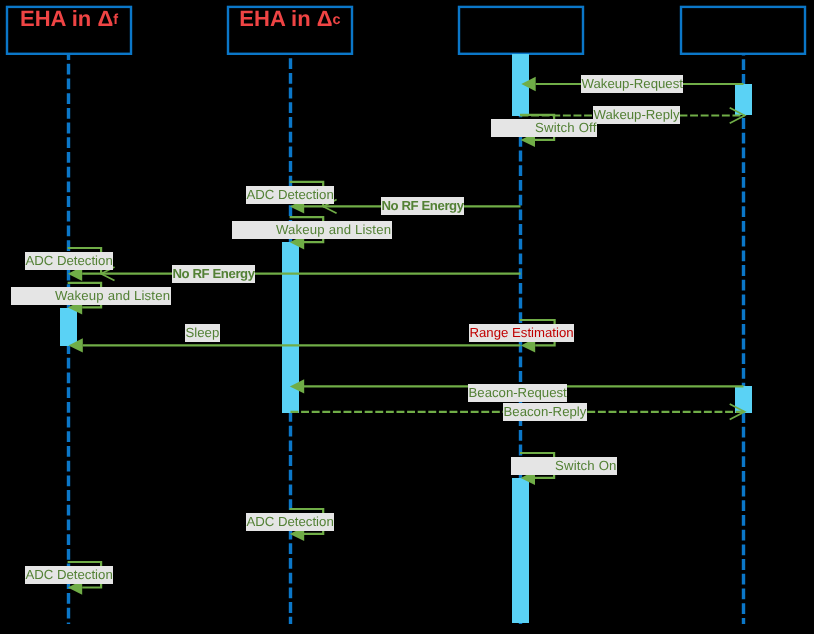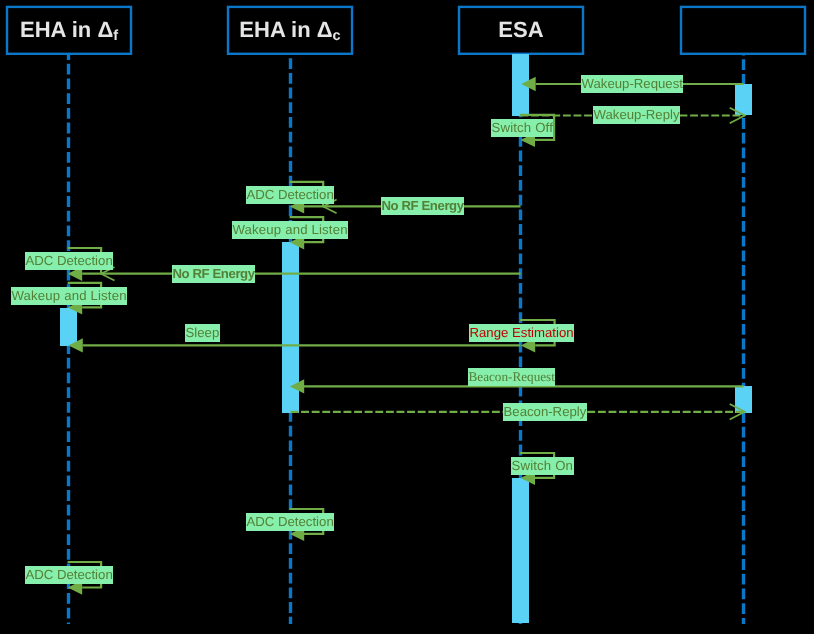--- a/index.html
+++ b/index.html
@@ -2,29 +2,29 @@
 <html><head>
 <meta charset="utf-8">
 <title>Sequence Diagram</title>
 <style>
   html,body{margin:0;padding:0;background:#000;-webkit-font-smoothing:antialiased;}
   *{-webkit-font-smoothing:antialiased;text-rendering:geometricPrecision;}
   #page{position:relative;width:814px;height:634px;background:#000;overflow:hidden;
         font-family:"Liberation Sans",sans-serif;}
   #wires{position:absolute;left:0;top:0;}
   .head{position:absolute;box-sizing:border-box;
-        display:flex;align-items:center;justify-content:center;color:#e5e5e5;
+        display:flex;align-items:flex-start;justify-content:center;color:#ef4444;
         font-weight:bold;font-size:22px;white-space:pre;}
   .head .sub{font-size:14.5px;position:relative;top:6px;font-weight:bold;}
-  .lbl{position:absolute;background:#86efac;color:#538135;font-size:13.2px;
+  .lbl{position:absolute;background:#e5e5e5;color:#538135;font-size:13.2px;
        line-height:18px;white-space:nowrap;padding:0 0.5px;box-sizing:border-box;
        will-change:transform;}
   .lbl.accent{color:#c00000;}
   .lbl.tight{letter-spacing:-0.42px;font-weight:bold;}
-  .lbl.wide{letter-spacing:0.16px;}
+  .lbl.wide{letter-spacing:0.16px;padding-left:44px;}
 </style>
 </head>
 <body>
 
 <div id="page">
 
 <svg id="wires" width="814" height="634">
   <g>
     <line x1="68.5" y1="53" x2="68.5" y2="624" stroke="#0b77c8" stroke-width="3.4" stroke-dasharray="10.8 3.9" stroke-dashoffset="-10.8"></line>
     <line x1="290.5" y1="53" x2="290.5" y2="624" stroke="#0b77c8" stroke-width="3.4" stroke-dasharray="10.8 3.9" stroke-dashoffset="-5.2"></line>
@@ -131,34 +131,31 @@
     </g>
   </g>
 </svg>
 
 <div class="head" style="left:5.8px;top:5.7px;width:126.4px;height:49.3px;">
   <span>EHA in </span><span>Δ</span><span class="sub">f</span>
 </div>
 <div class="head" style="left:226.8px;top:5.7px;width:126.4px;height:49.3px;">
   <span>EHA in </span><span>Δ</span><span class="sub">c</span>
 </div>
-<div class="head" style="left:457.8px;top:5.7px;width:126.4px;height:49.3px;">
-  <span>ESA</span>
-</div>
 
 <div class="lbl" style="left:580.5px;top:74.5px;">Wakeup-Request</div>
 <div class="lbl" style="left:593px;top:105.5px;">Wakeup-Reply</div>
 <div class="lbl wide" style="left:490.8px;top:118.8px;">Switch Off</div>
 <div class="lbl" style="left:246.2px;top:185.8px;">ADC Detection</div>
 <div class="lbl tight" style="left:381.4px;top:197px;">No RF Energy</div>
 <div class="lbl wide" style="left:232.2px;top:221px;">Wakeup and Listen</div>
 <div class="lbl" style="left:24.5px;top:252px;">ADC Detection</div>
 <div class="lbl tight" style="left:171.5px;top:264.5px;">No RF Energy</div>
 <div class="lbl wide" style="left:11.4px;top:287px;">Wakeup and Listen</div>
 <div class="lbl accent" style="left:469.4px;top:323.9px;text-align:right;">Range Estimation</div>
 <div class="lbl" style="left:184.9px;top:324px;">Sleep</div>
-<div class="lbl" style="left:467.8px;top:368px;font-family:Liberation Serif, serif;">Beacon-Request</div>
+<div class="lbl" style="left:467.8px;top:384px;">Beacon-Request</div>
 <div class="lbl" style="left:475.8px;top:402.5px;margin-left:27px;">Beacon-Reply</div>
 <div class="lbl wide" style="left:490.8px;top:456.9px;margin-left:20px;">Switch On</div>
 <div class="lbl" style="left:246.2px;top:513px;">ADC Detection</div>
 <div class="lbl" style="left:24.5px;top:565.8px;">ADC Detection</div>
 
 </div>
 
 </body></html>

